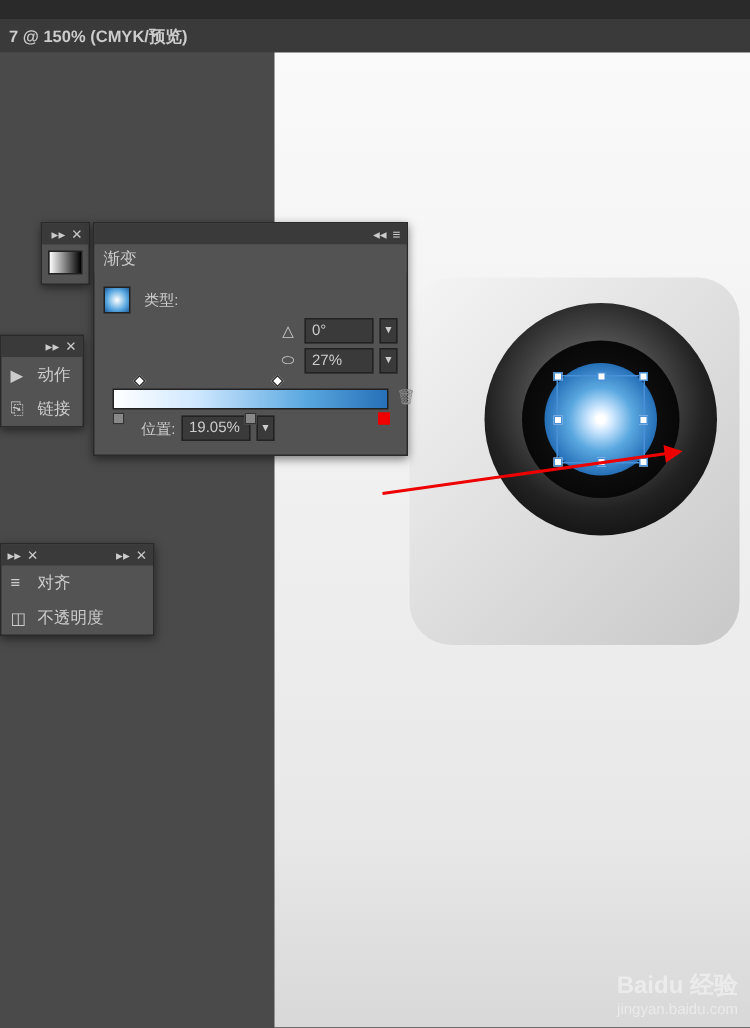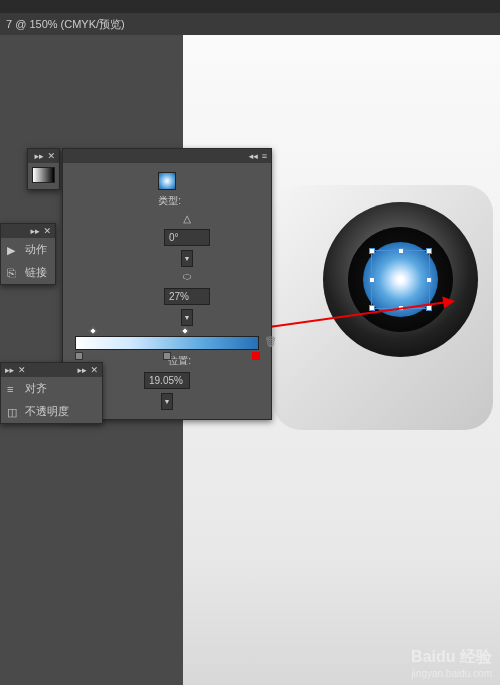--- a/index.html
+++ b/index.html
@@ -20,20 +20,21 @@
     .doc-tab-bar {
       height: 22px;
       background: #3a3a3a;
       display: flex;
       align-items: center;
       padding: 0 6px;
     }
     .doc-tab {
       color: #ccc;
       font-size: 11px;
+      font-weight: bold;
     }
     .workspace {
       position: absolute;
       top: 35px; left: 0; right: 0; bottom: 0;
       display: flex;
     }
     .left-area {
       width: 183px;
       background: #4a4a4a;
       position: relative;
@@ -155,21 +156,20 @@
       padding: 2px 6px;
       font-size: 11px;
       color: #ccc;
     }
     .gp-body { padding: 6px; }
     .gp-row {
       display: flex;
       align-items: center;
       gap: 4px;
       margin: 3px 0;
-      flex-direction: column;
     }
     .gp-label {
       width: 48px;
       text-align: right;
       font-size: 10px;
       color: #ccc;
     }
     .gp-select {
       flex: 1;
       height: 17px;
@@ -321,20 +321,21 @@
     <span class="ico">⎘</span>
     <span>链接</span>
   </div>
 </div>
 
 <div class="panel gradient-panel">
   <div class="panel-header">
     <span>◂◂</span>
     <span>≡</span>
   </div>
+  <div class="gp-tab">渐变</div>
   <div class="gp-body">
 
     <div class="gp-row">
       <div class="swatch-big swatch-fill"></div>
       <span class="gp-label" style="width:28px">类型:</span>
     </div>
 
 
     <div class="gp-row" style="justify-content:flex-end;margin-left:40px">
       <span class="angle-icon">△</span>

